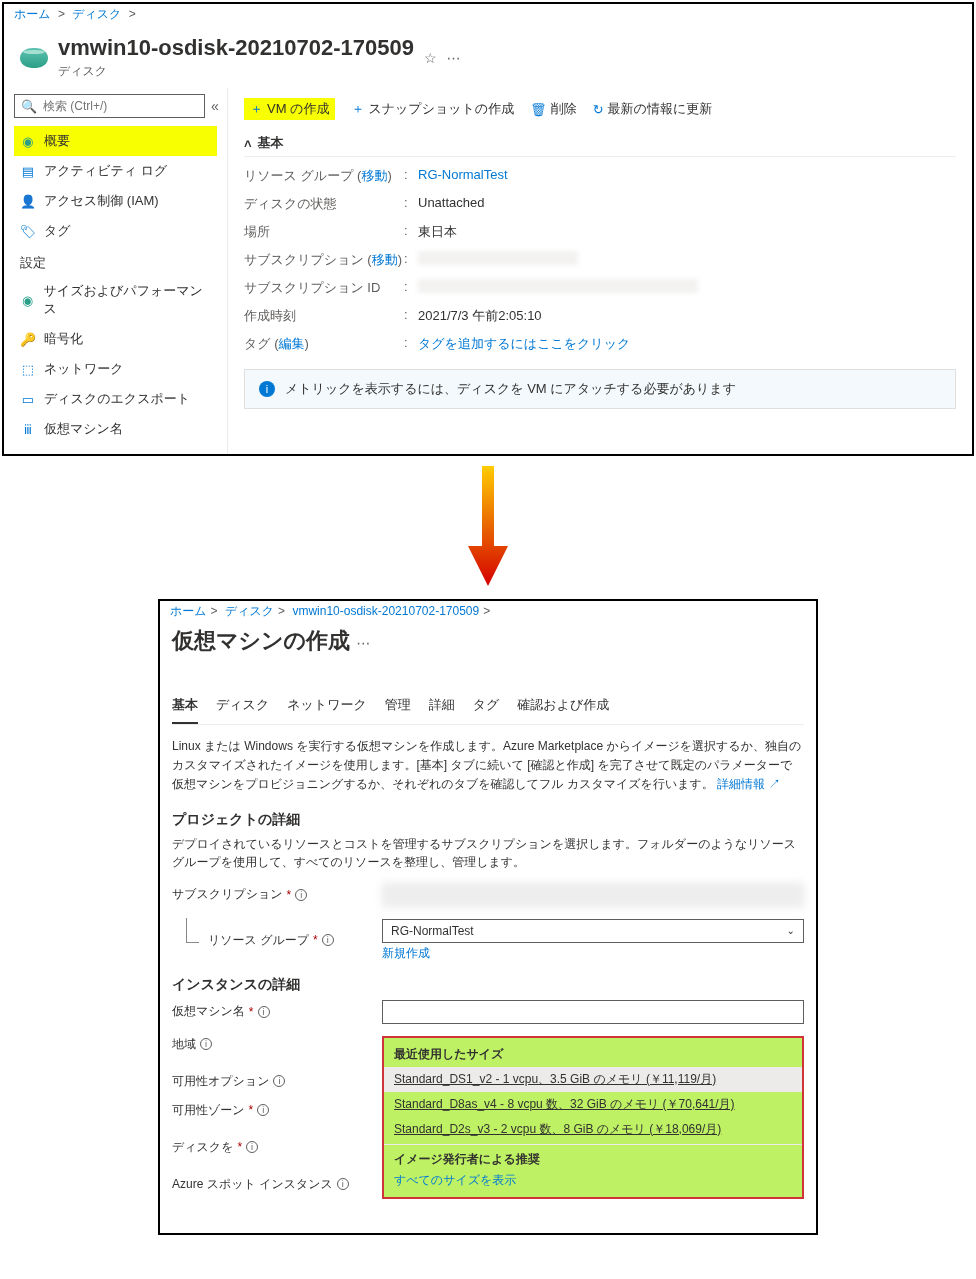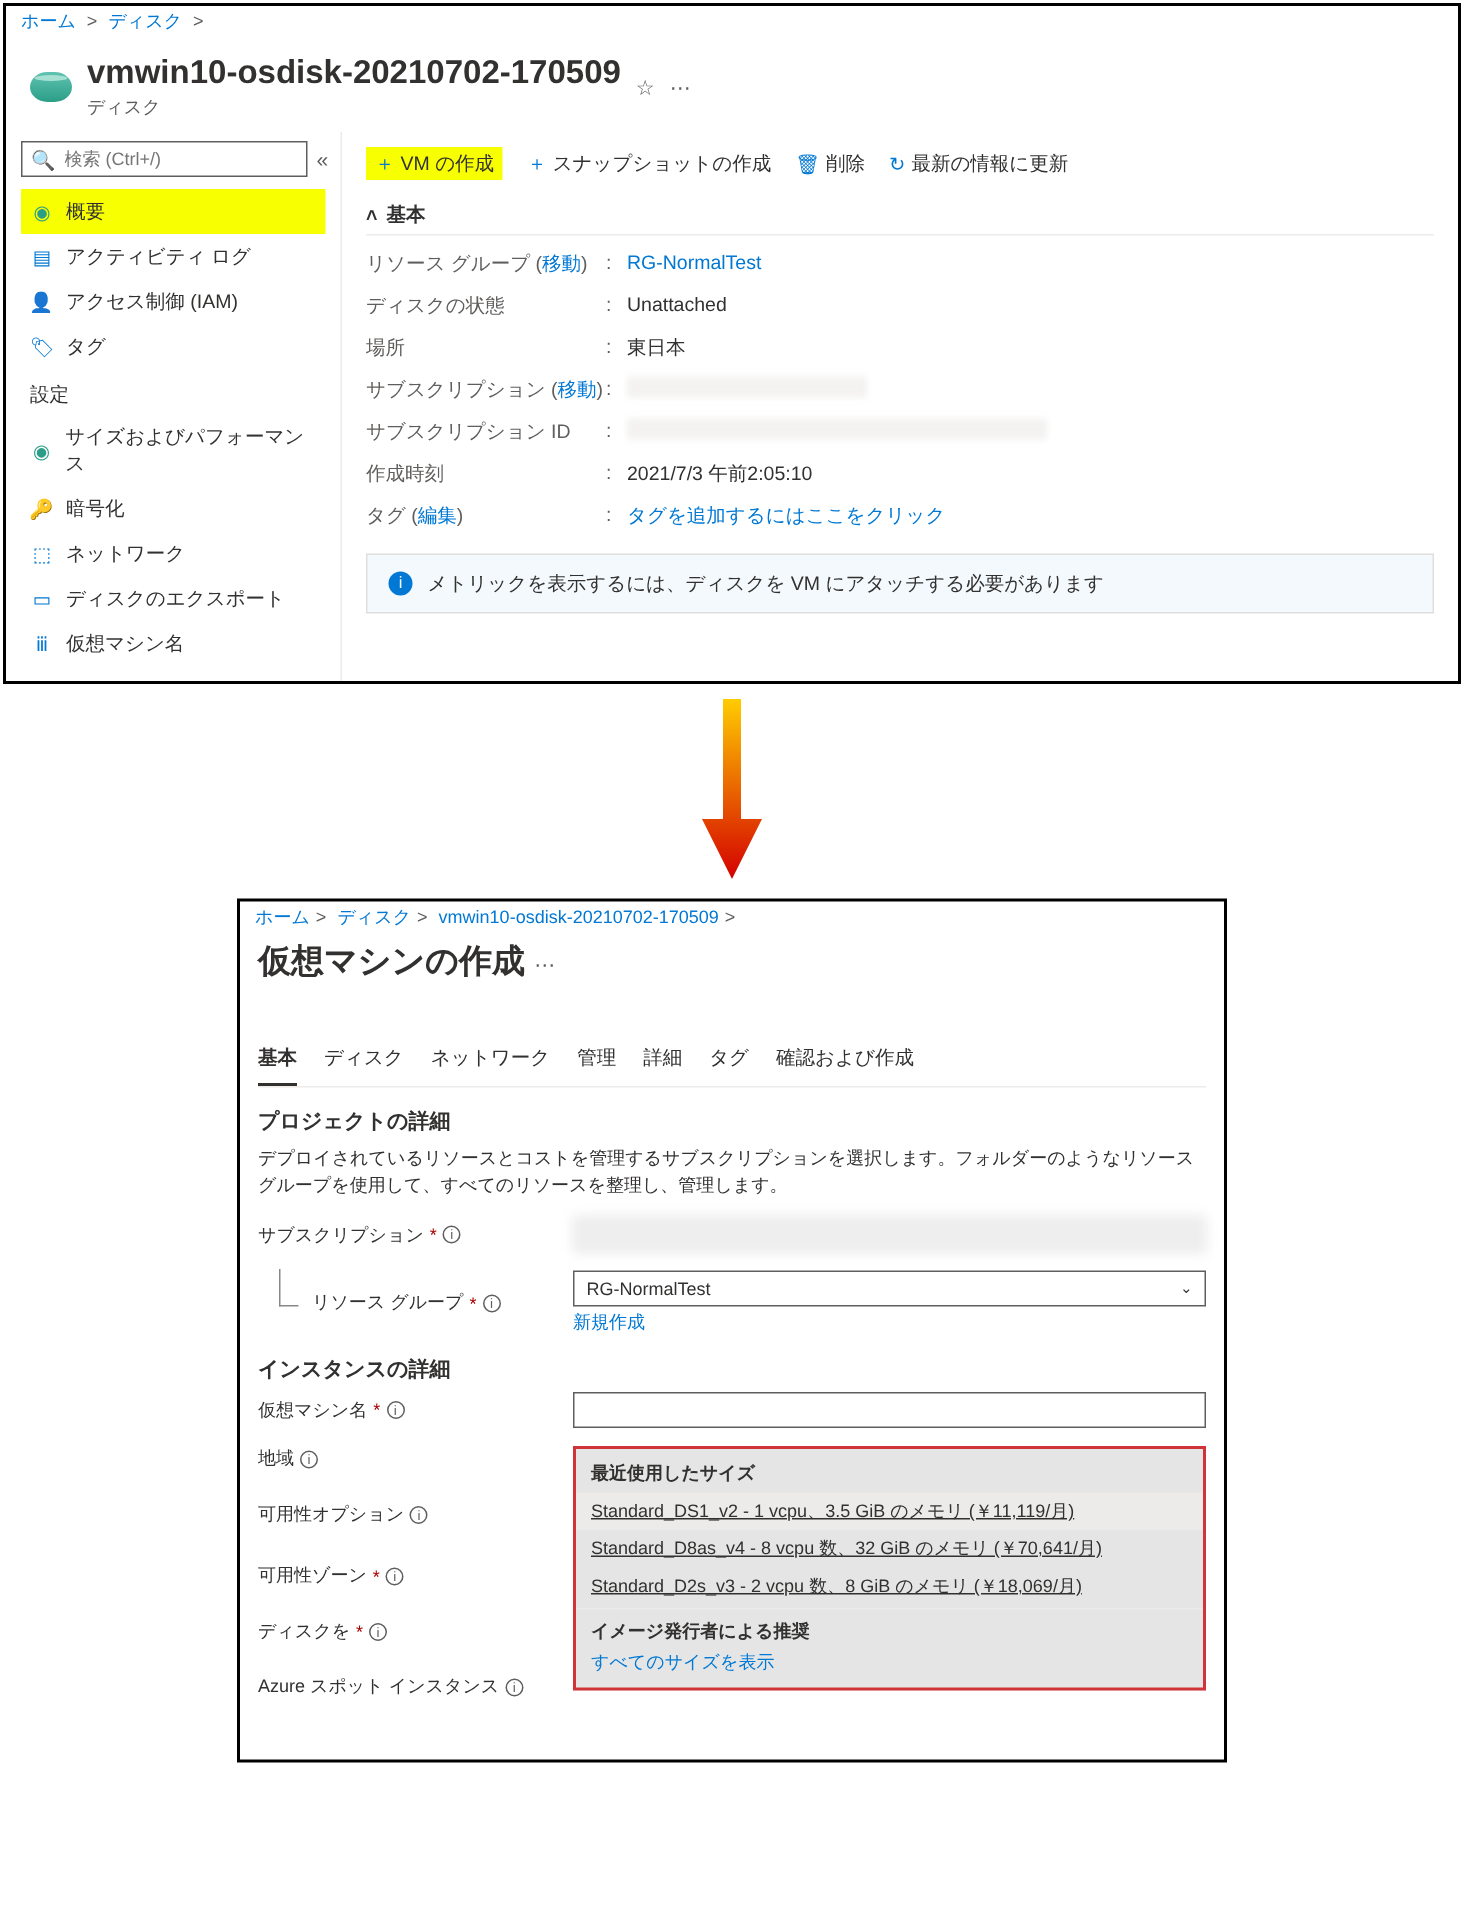--- a/index.html
+++ b/index.html
@@ -56,21 +56,21 @@
 .formlabel { width: 210px; display: flex; align-items: center; gap: 4px; }
 .formlabel.indent { padding-left: 36px; position: relative; }
 .formlabel.indent::before { content: ""; position: absolute; left: 14px; top: -14px; bottom: 6px; width: 12px; border-left: 1px solid #8a8886; border-bottom: 1px solid #8a8886; }
 .req { color: #a80000; }
 .infoicon { width: 12px; height: 12px; border: 1px solid #605e5c; border-radius: 50%; display: inline-flex; align-items: center; justify-content: center; font-size: 9px; color: #605e5c; }
 .formfield { flex: 1; position: relative; }
 .inputbox, .selectbox { width: 100%; border: 1px solid #605e5c; padding: 4px 8px; font-size: 12px; background: #fff; display: flex; align-items: center; justify-content: space-between; }
 .selectbox .chev { font-size: 10px; }
 .blurred { filter: blur(4px); background: #eee; height: 24px; border: 1px solid #e1dfdd; }
 .newlink { color: #0078d4; font-size: 12px; margin-top: 2px; display: inline-block; }
-.dropdown { border: 2px solid #d13438; padding: 4px 0; background: #e5e5e5; }
+.dropdown { border: 2px solid #d13438; padding: 4px 0; background: #bef264; }
 .dd-section { font-size: 12px; font-weight: 600; padding: 4px 10px; }
 .dd-item { font-size: 12px; padding: 4px 10px; cursor: pointer; text-decoration: underline; }
 .dd-item.sel { background: #edebe9; }
 .dd-rec { font-size: 12px; font-weight: 600; padding: 6px 10px 2px 10px; border-top: 1px solid #edebe9; margin-top: 2px; }
 .all-sizes { color: #0078d4; font-size: 12px; padding: 2px 10px 4px 10px; display: block; }
 </style>
 </head>
 <body>
 
 <div class="frame topframe">
@@ -212,20 +212,21 @@
   <div class="bcontent">
     <div class="tabs">
       <div class="tab active">基本</div>
       <div class="tab">ディスク</div>
       <div class="tab">ネットワーク</div>
       <div class="tab">管理</div>
       <div class="tab">詳細</div>
       <div class="tab">タグ</div>
       <div class="tab">確認および作成</div>
     </div>
+    <div class="desc"><span>Linux または Windows を実行する仮想マシンを作成します。Azure Marketplace からイメージを選択するか、独自のカスタマイズされたイメージを使用します。[基本] タブに続いて [確認と作成] を完了させて既定のパラメーターで仮想マシンをプロビジョニングするか、それぞれのタブを確認してフル カスタマイズを行います。</span> <a><span>詳細情報</span> ↗</a></div>
 
     <div class="h3">プロジェクトの詳細</div>
     <div class="subdesc">デプロイされているリソースとコストを管理するサブスクリプションを選択します。フォルダーのようなリソース グループを使用して、すべてのリソースを整理し、管理します。</div>
 
     <div class="formrow">
       <div class="formlabel">
           <span>サブスクリプション</span> 
           <span class="req">*</span> 
           <span class="infoicon">i</span>
         </div>
@@ -260,21 +261,21 @@
           <div class="inputbox">&nbsp;</div>
         </div>
     </div>
 
     <div class="formrow" style="align-items:flex-start">
       <div style="width:210px">
         <div class="formlabel" style="margin-bottom:20px">
             <span>地域</span> 
             <span class="infoicon">i</span>
           </div>
-        <div class="formlabel" style="margin-bottom:24px">
+        <div class="formlabel" style="margin-bottom:12px">
             <span>可用性オプション</span> 
             <span class="infoicon">i</span>
           </div>
         <div class="formlabel" style="margin-bottom:20px">
             <span>可用性ゾーン</span> 
             <span class="req">*</span> 
             <span class="infoicon">i</span>
           </div>
         <div class="formlabel" style="margin-bottom:20px">
             <span>ディスクを</span> 

